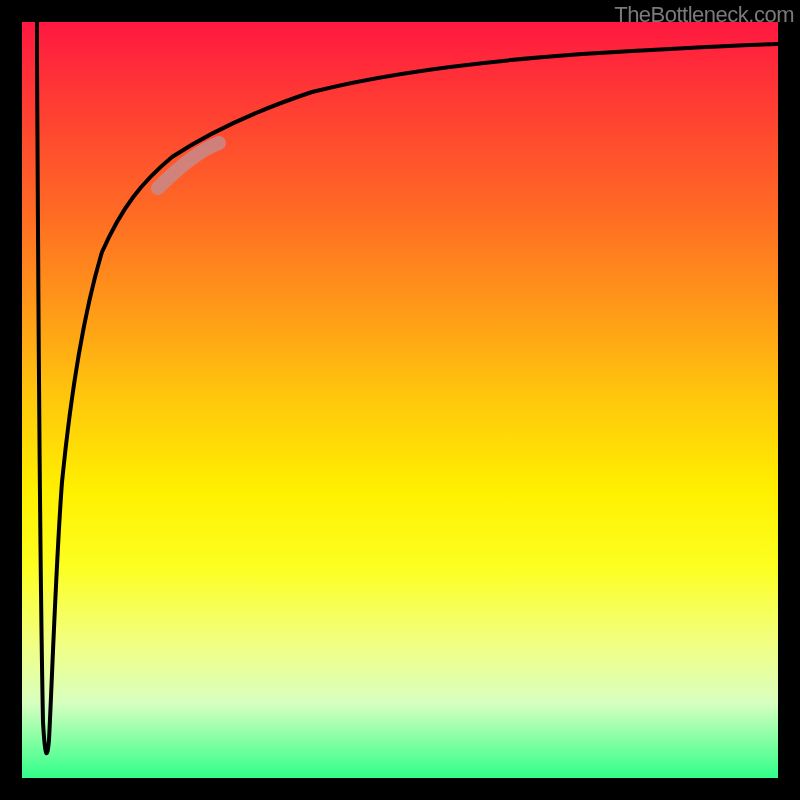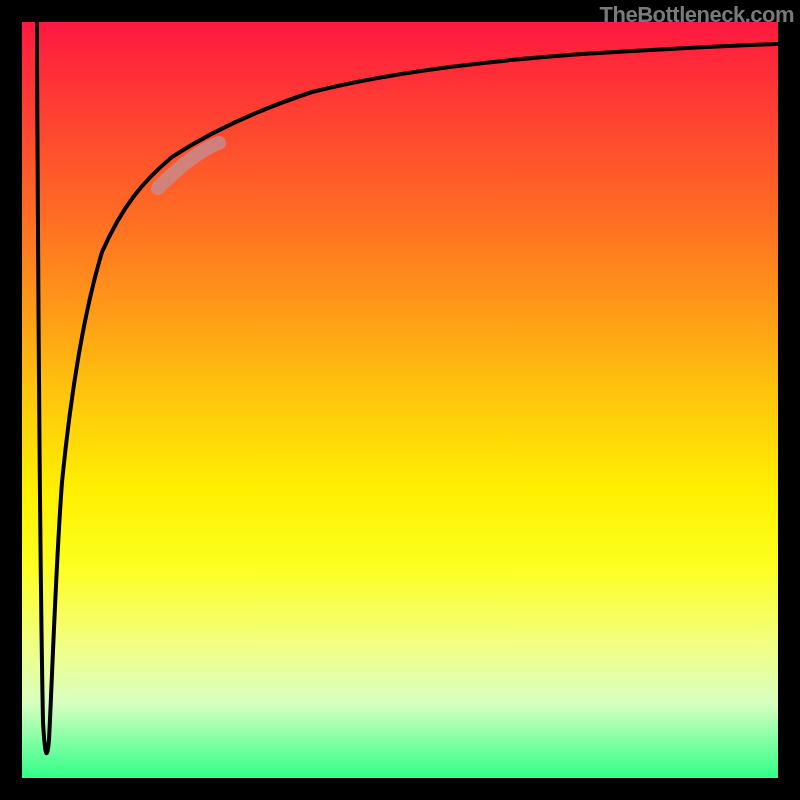--- a/index.html
+++ b/index.html
@@ -44,21 +44,21 @@
     top: 0;
     width: 756px;
     height: 756px;
   }
   .attribution {
     position: absolute;
     top: 2px;
     right: 6px;
     font-family: Arial, Helvetica, sans-serif;
     font-size: 22px;
-    font-weight: 700;
+    font-weight: 400;
     color: #7a7a7a;
     letter-spacing: -0.5px;
     z-index: 5;
   }
 </style>
 </head>
 <body>
 
 <div class="frame">
   <div class="attribution">TheBottleneck.com</div>

